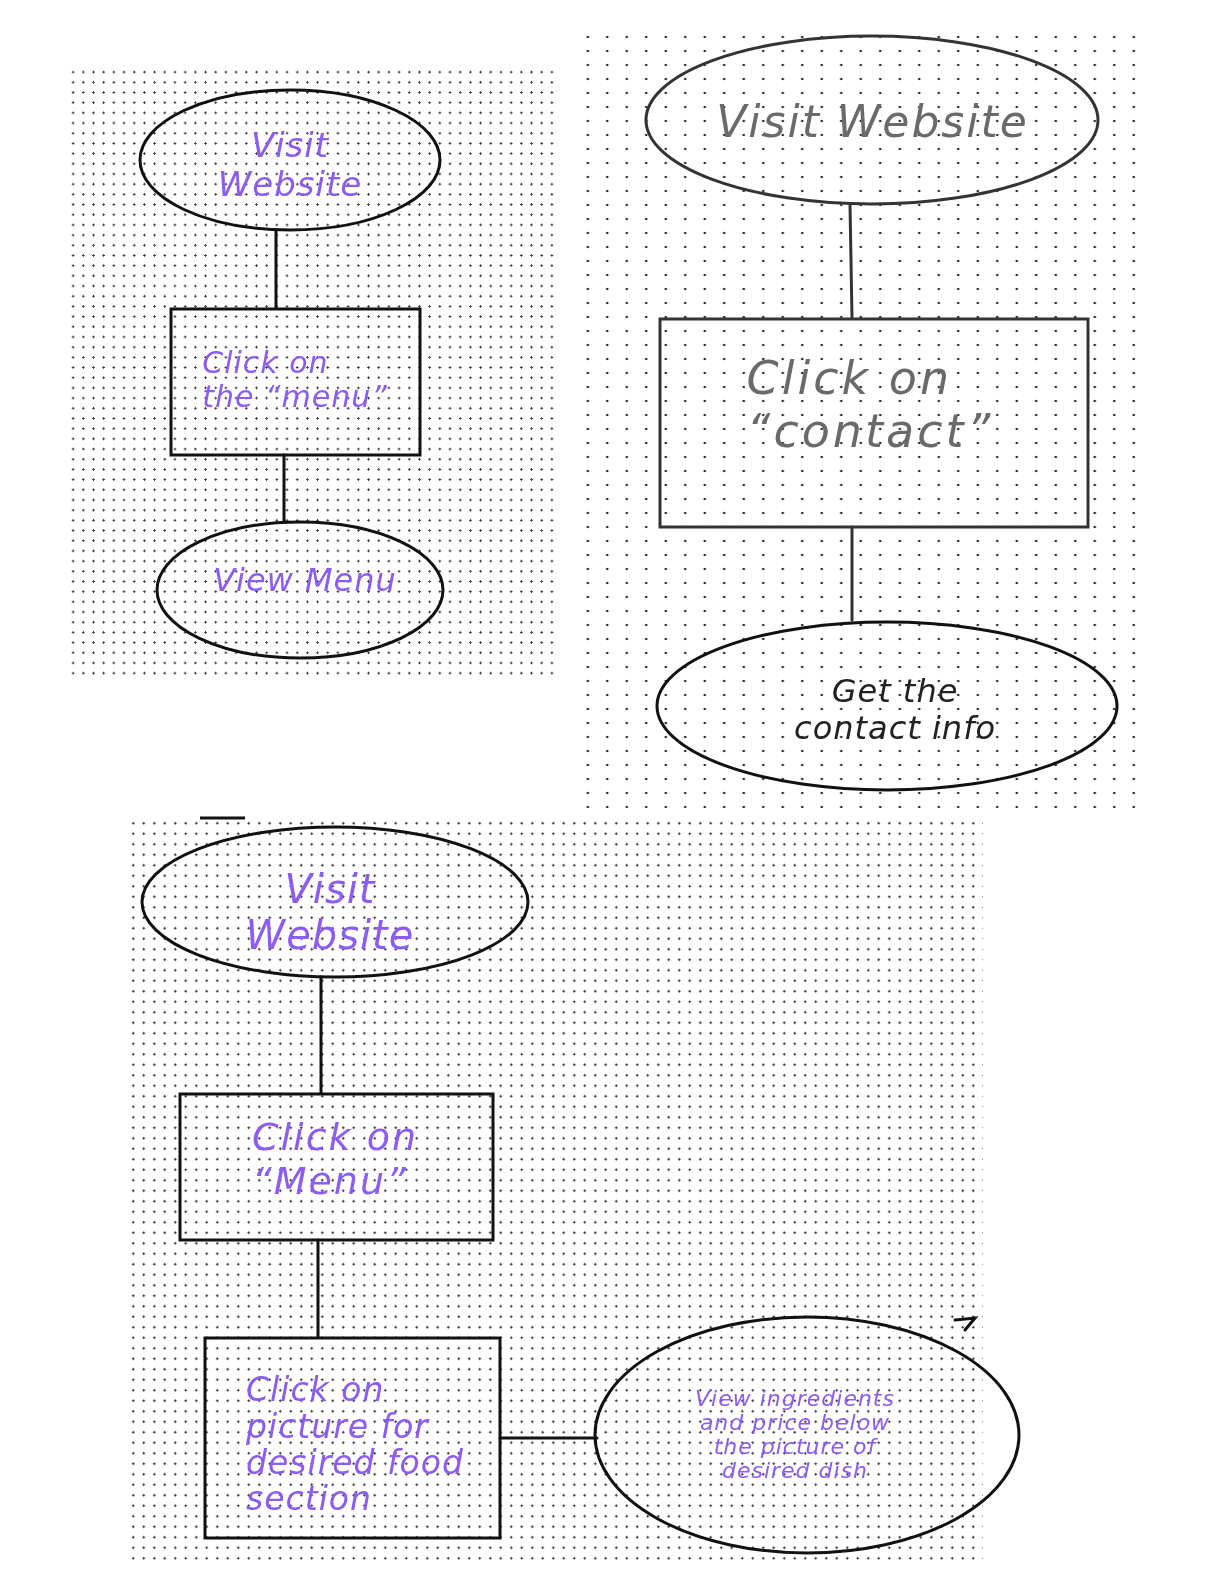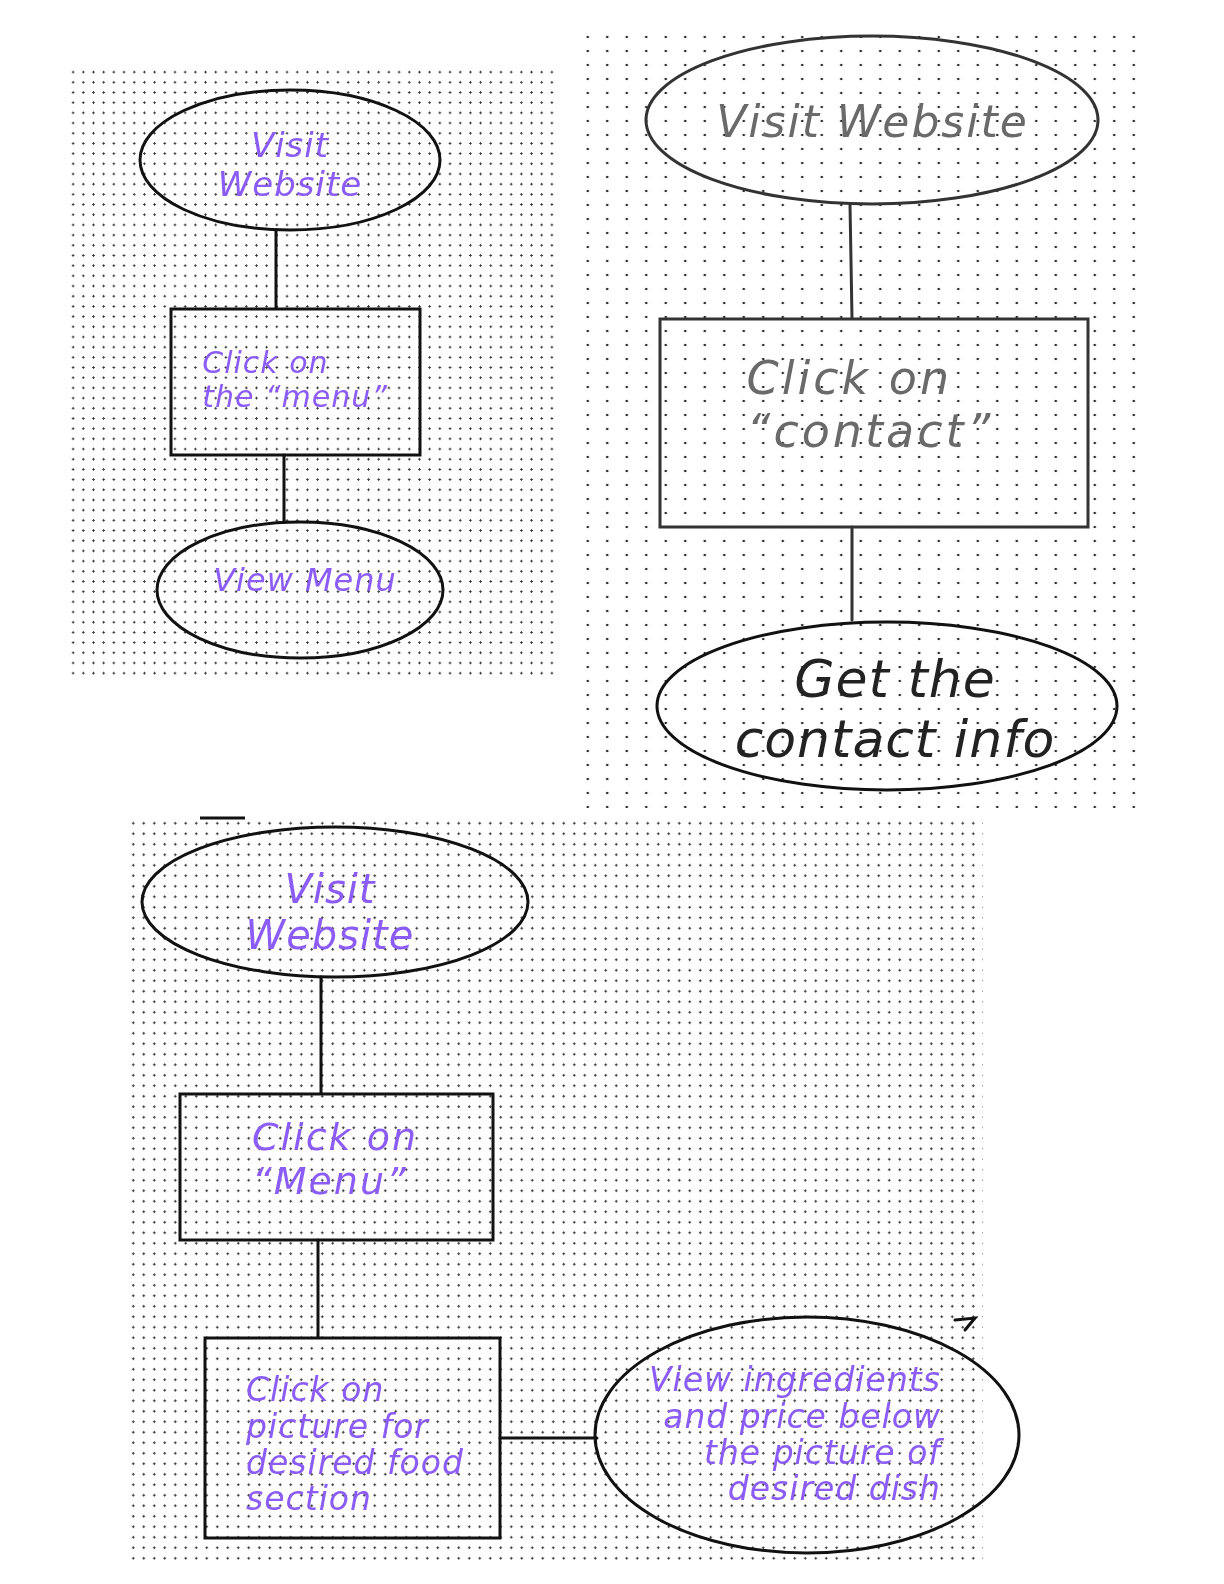--- a/index.html
+++ b/index.html
@@ -65,36 +65,36 @@
 </div>
 
 <div class="node" style="left:660px;top:85px;width:425px;height:75px;">
   <span class="label faint" style="font-size:44px;letter-spacing:2px;">Visit Website</span>
 </div>
 <div class="node" style="left:670px;top:335px;width:400px;height:140px;">
   <span class="label faint" style="font-size:46px;text-align:left;letter-spacing:3px;">Click on
 “contact”</span>
 </div>
 <div class="node" style="left:700px;top:650px;width:390px;height:120px;">
-  <span class="label" style="font-size:52px;color:#222;">Get the
+  <span class="label" style="font-size:32px;color:#222;">Get the
 contact info</span>
 </div>
 
 <div class="node" style="left:180px;top:862px;width:300px;height:100px;">
   <span class="label" style="font-size:40px;">Visit
 Website</span>
 </div>
 <div class="node" style="left:190px;top:1105px;width:290px;height:110px;">
   <span class="label" style="font-size:38px;text-align:left;letter-spacing:2px;">Click on
 “Menu”</span>
 </div>
 <div class="node" style="left:215px;top:1355px;width:280px;height:180px;">
   <span class="label" style="font-size:33px;text-align:left;line-height:1.1;">Click on
 picture for
 desired food
 section</span>
 </div>
 <div class="node" style="left:615px;top:1345px;width:360px;height:180px;">
-  <span class="label" style="font-size:33px;text-align:right;line-height:1.1;font-style:italic;">View ingredients
+  <span class="label" style="font-size:22px;text-align:center;line-height:1.1;font-style:italic;">View ingredients
 and price below
 the picture of
 desired dish</span>
 </div>
 
 </body></html>

